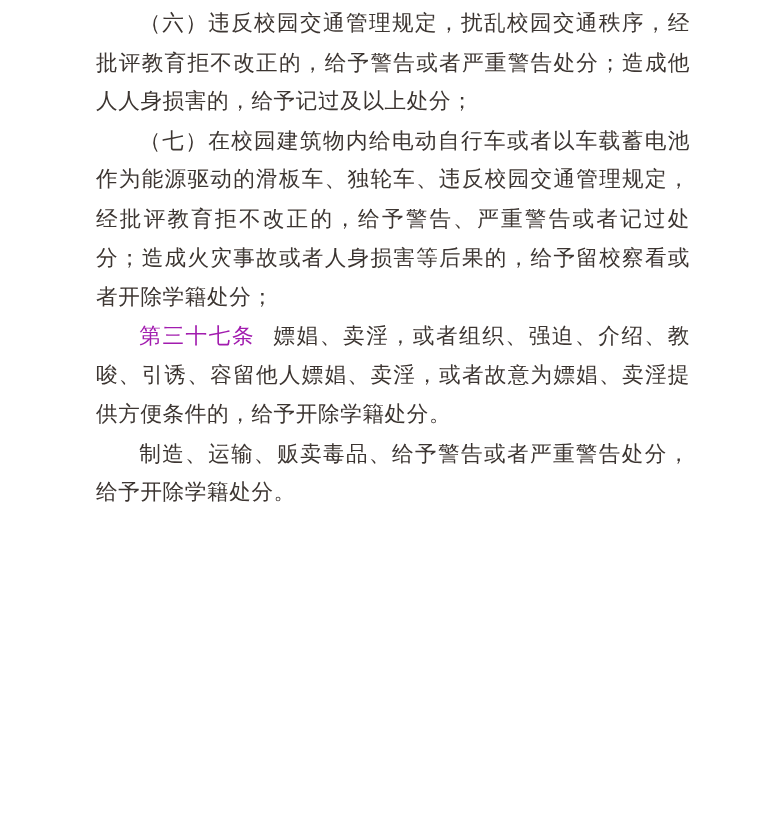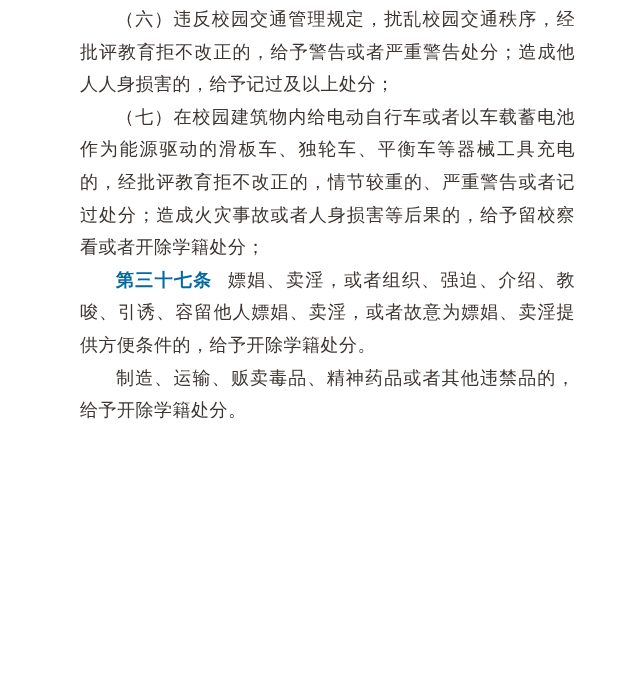--- a/index.html
+++ b/index.html
@@ -24,37 +24,37 @@
     font-size: 18px;
     line-height: 32.6px;
     color: #3c3531;
     text-align: justify;
     text-justify: inter-character;
     text-indent: 2em;
     letter-spacing: 0.5px;
     word-break: break-all;
   }
   .article-num {
-    font-weight: bold;
-    color: #0369a1;
+    font-weight: normal;
+    color: #a21caf;
     letter-spacing: 0.5px;
     margin-right: 0.85em;
   }
 </style>
 </head>
 <body>
 
 <div class="page">
   <div class="text-block">
 
     <p class="para"><span>（六）违反校园交通管理规定，扰乱校园交通秩序，经批评教育拒不改正的，给予警告或者严重警告处分；造成他人人身损害的，给予记过及以上处分；</span></p>
 
-    <p class="para"><span>（七）在校园建筑物内给电动自行车或者以车载蓄电池作为能源驱动的滑板车、独轮车、平衡车等器械工具充电的，经批评教育拒不改正的，情节较重的、严重警告或者记过处分；造成火灾事故或者人身损害等后果的，给予留校察看或者开除学籍处分；</span></p>
+    <p class="para"><span>（七）在校园建筑物内给电动自行车或者以车载蓄电池作为能源驱动的滑板车、独轮车、违反校园交通管理规定，经批评教育拒不改正的，给予警告、严重警告或者记过处分；造成火灾事故或者人身损害等后果的，给予留校察看或者开除学籍处分；</span></p>
 
 
     <p class="para"><b class="article-num">第三十七条</b><span>嫖娼、卖淫，或者组织、强迫、介绍、教唆、引诱、容留他人嫖娼、卖淫，或者故意为嫖娼、卖淫提供方便条件的，给予开除学籍处分。</span></p>
 
 
-    <p class="para"><span>制造、运输、贩卖毒品、精神药品或者其他违禁品的，给予开除学籍处分。</span></p>
+    <p class="para"><span>制造、运输、贩卖毒品、给予警告或者严重警告处分，给予开除学籍处分。</span></p>
 
 
   </div>
 </div>
 
 </body></html>

